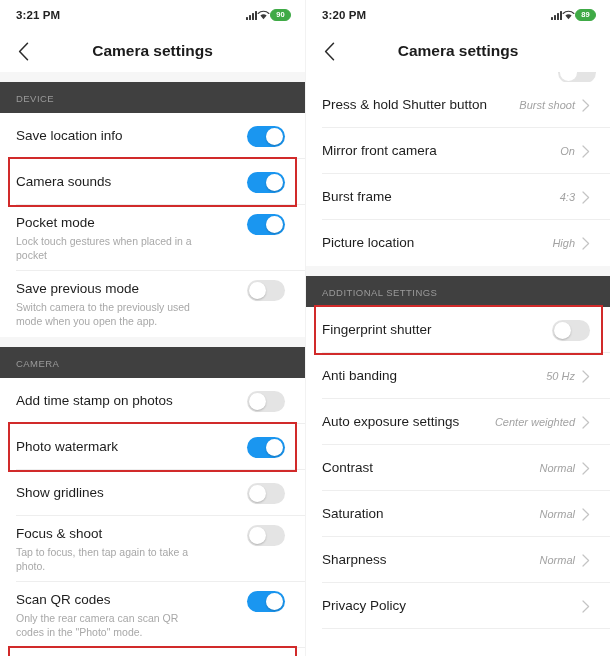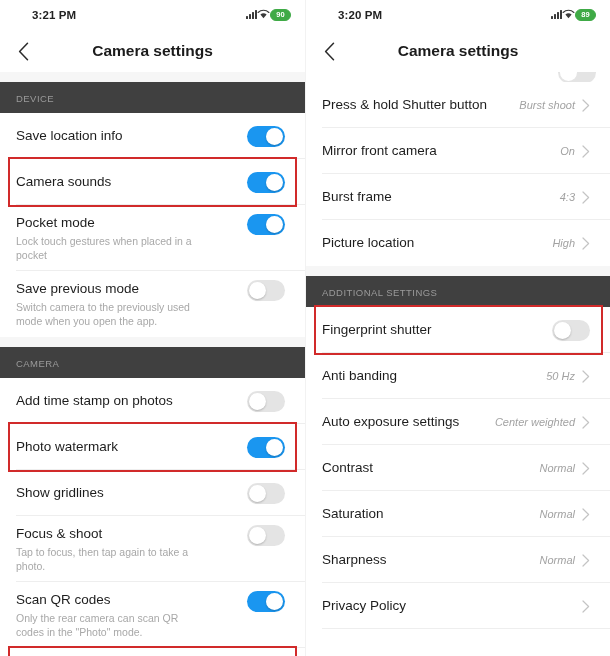--- a/index.html
+++ b/index.html
@@ -15,27 +15,27 @@
     background: #ffffff;
     position: relative;
     overflow: hidden;
   }
   .phone.right { border-left: 1px solid #f2f2f2; }
 
   
   .statusbar {
     height: 30px;
     display: flex; align-items: center; justify-content: space-between;
-    padding: 0 14px 0 32px;
+    padding: 0 14px 0 16px;
   }
   .status-time {
     font-size: 11.5px; font-weight: bold; color: #222;
     letter-spacing: .1px;
   }
-  .status-icons { display: flex; align-items: flex-start; }
+  .status-icons { display: flex; align-items: center; }
   .sig { display: flex; align-items: flex-end; gap: 1px; height: 10px; }
   .sig i { width: 2px; background: #3a3a3a; display: block; border-radius: .5px; }
   .sig i:nth-child(1){ height: 3px; }
   .sig i:nth-child(2){ height: 5px; }
   .sig i:nth-child(3){ height: 7px; }
   .sig i:nth-child(4){ height: 9px; }
   .wifi { width: 13px; height: 10px; position: relative; }
   .wifi svg { display: block; }
   .batt {
     background: #3faa46; color: #ffffff;

